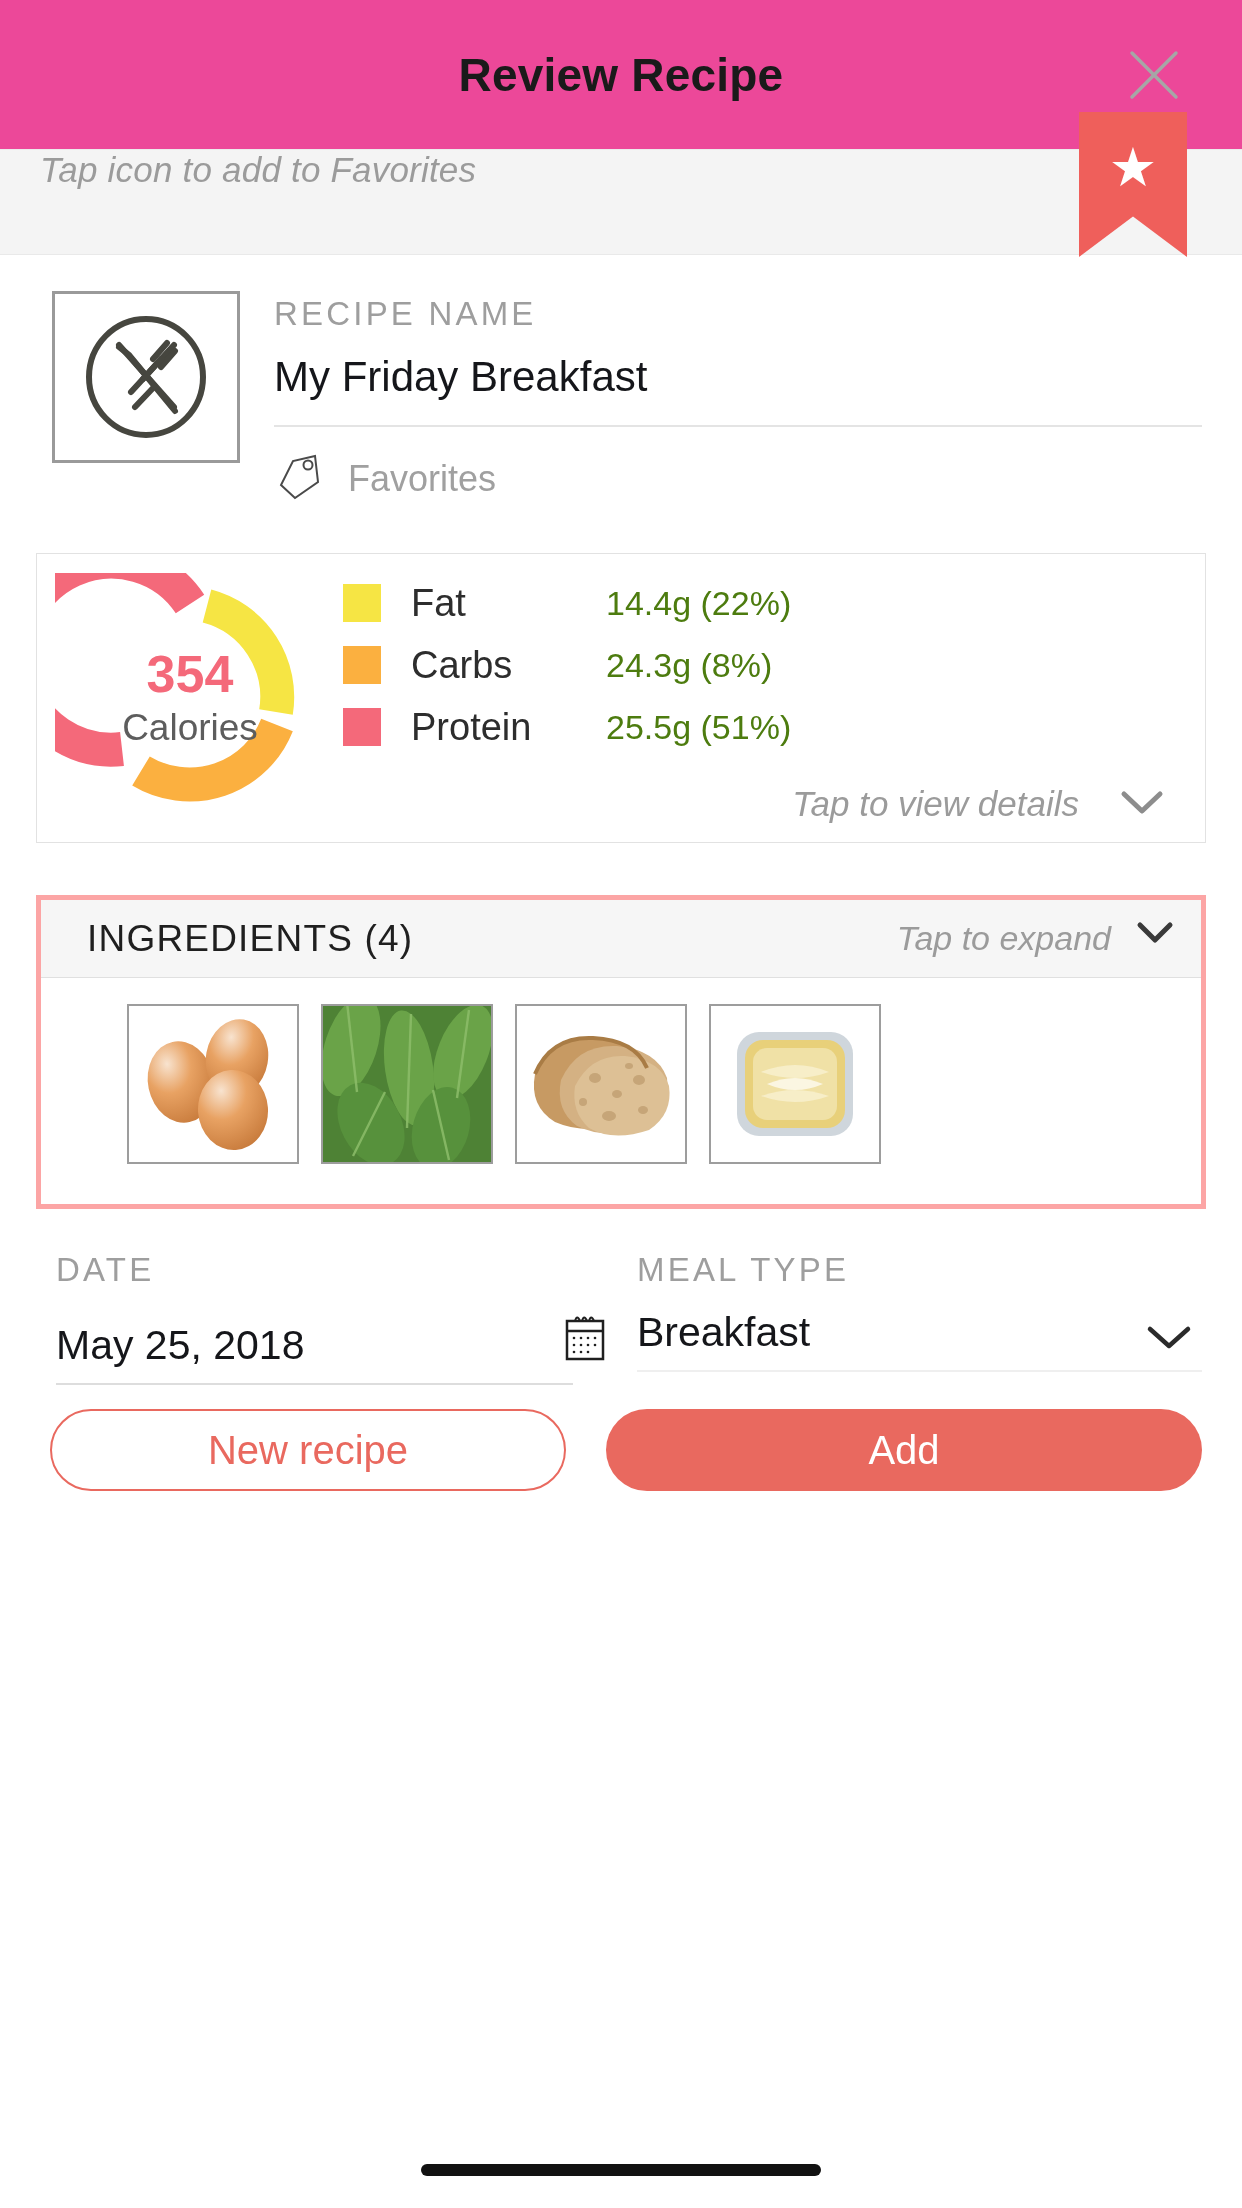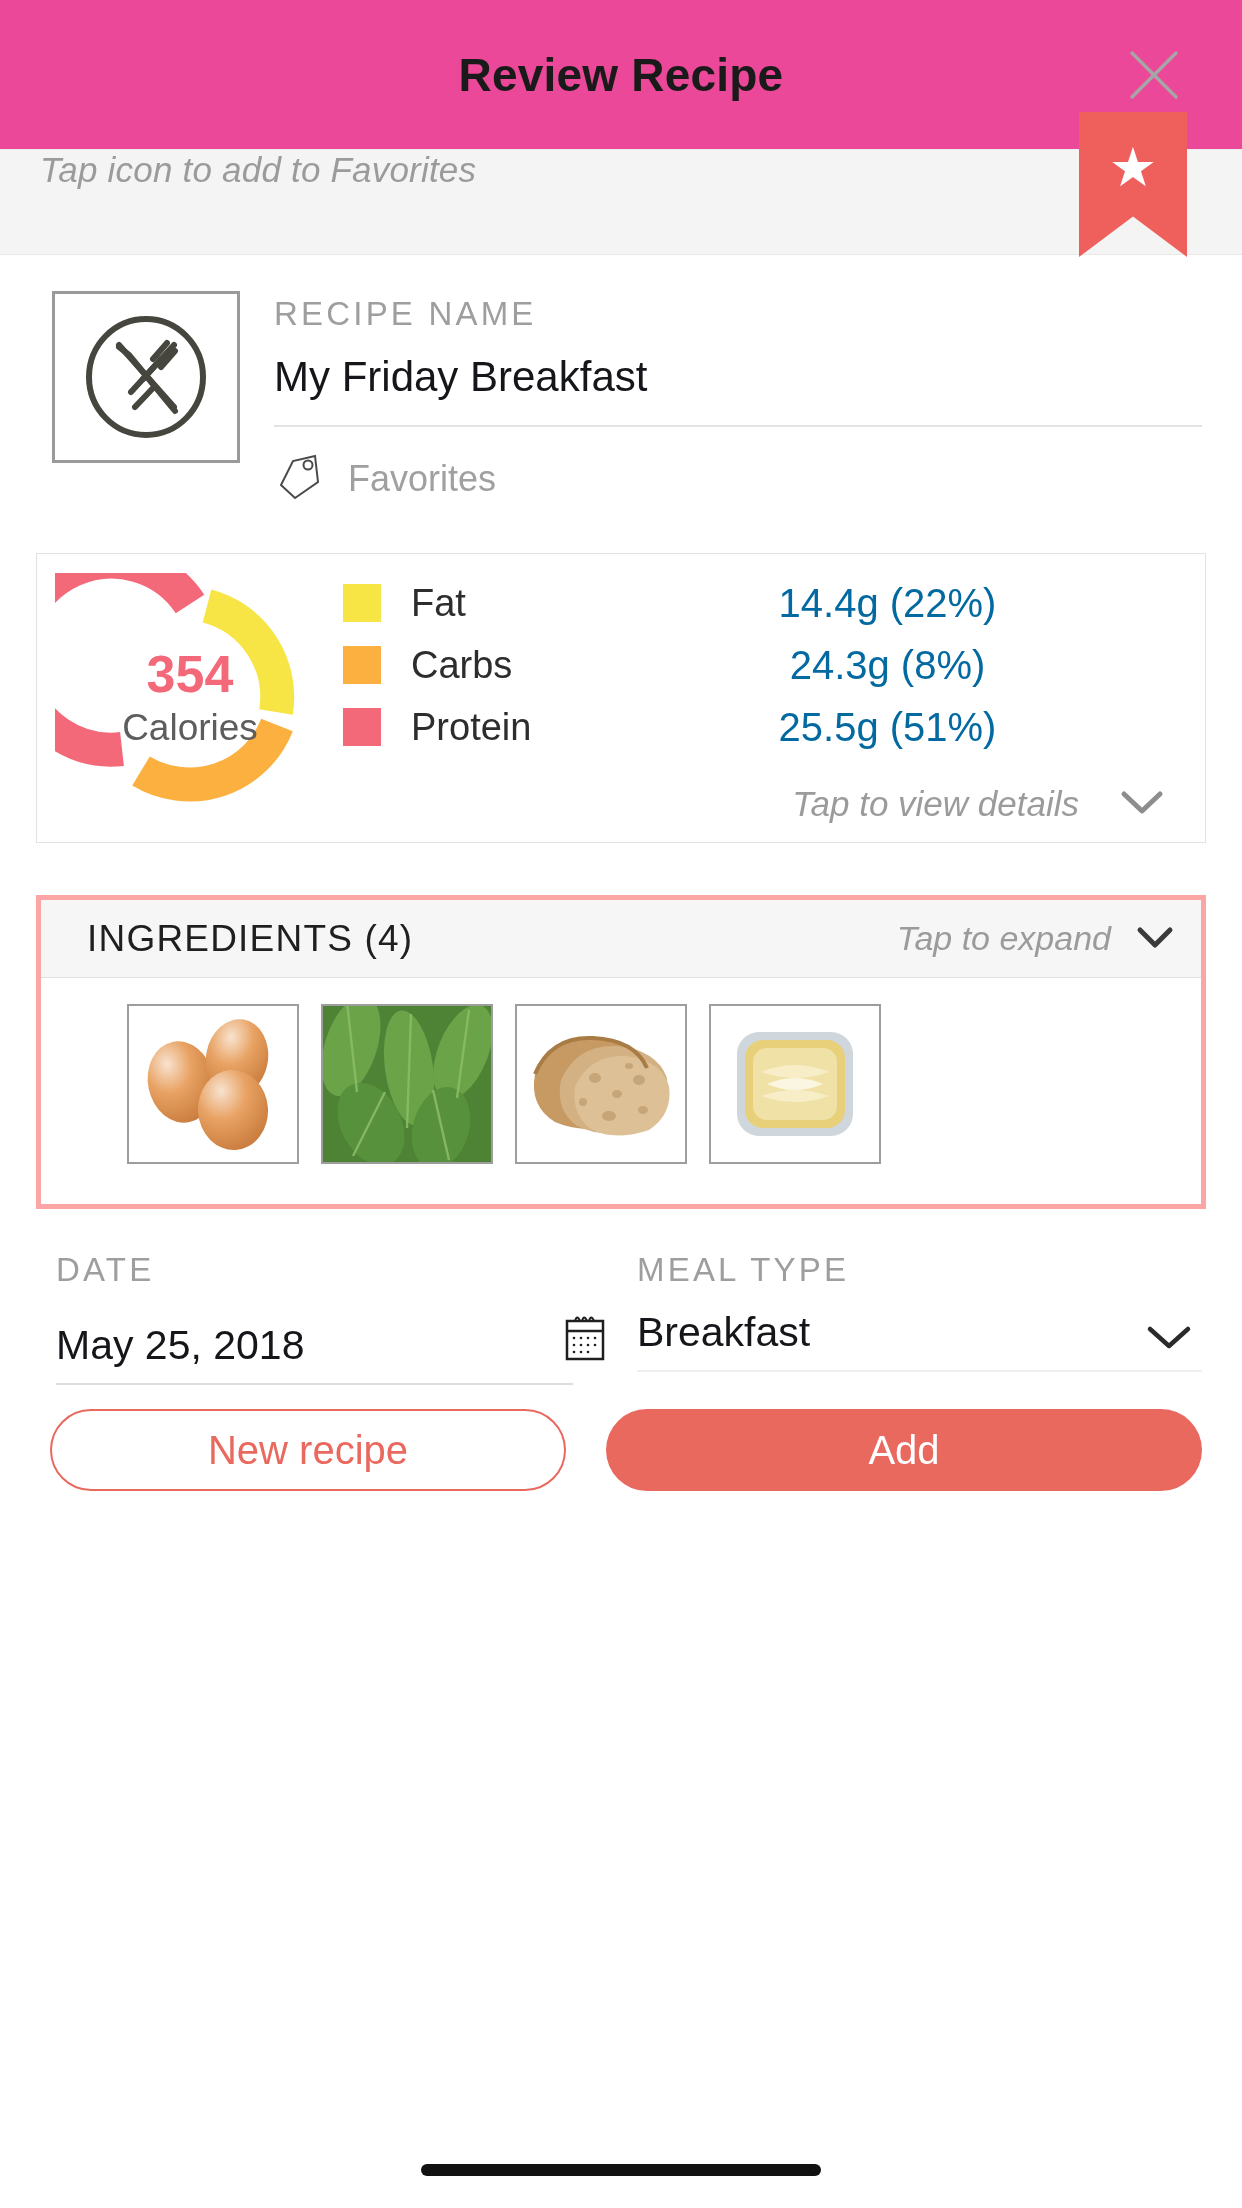--- a/index.html
+++ b/index.html
@@ -73,38 +73,38 @@
     position: absolute; left: 0; top: 0; width: 270px; height: 250px;
     display: flex; flex-direction: column; align-items: center; justify-content: center;
   }
   .cal-number { font-size: 52px; font-weight: 700; color: #f4697a; line-height: 1.05; }
   .cal-word { font-size: 37px; color: #5d5d5d; margin-top: 6px; }
 
   .legend { flex: 1; margin-left: 18px; padding-right: 18px; }
   .legend-row { display: flex; align-items: center; height: 62px; }
   .sw { width: 38px; height: 38px; flex: 0 0 auto; }
   .legend-name { font-size: 38px; color: #2d2d2d; margin-left: 30px; width: 195px; }
-  .legend-value { font-size: 40px; color: #0369a1; text-align: center; flex: 1; }
+  .legend-value { font-size: 34px; color: #4d7c0f; text-align: left; flex: 1; }
   .details-row {
     display: flex; align-items: center; justify-content: flex-end;
     margin-top: 26px; padding-right: 4px;
   }
   .details-text { font-size: 35px; font-style: italic; color: #9b9b9b; }
   .chev { margin-left: 40px; }
 
   
   .ingredients-card {
     margin: 52px 36px 0 36px; border: 5px solid #fca5a5; background: #fff;
   }
   .ing-header {
     height: 78px; background: #f6f6f6; border-bottom: 1px solid #e0e0e0;
     display: flex; align-items: center; padding: 0 26px 0 46px;
   }
   .ing-title { font-size: 37px; color: #1f1f1f; letter-spacing: 1.2px; }
-  .ing-expand { margin-left: auto; display: flex; align-items: center; }
+  .ing-expand { margin-left: auto; display: flex; }
   .ing-expand-text { font-size: 34px; font-style: italic; color: #9b9b9b; }
   .ing-expand .chev { margin-left: 24px; }
   .ing-grid {
     display: flex; flex-wrap: wrap; padding: 26px 0 40px 86px; gap: 22px;
   }
   .thumb {
     width: 172px; height: 160px; border: 2px solid #9d9d9d; background: #fff;
     overflow: hidden; position: relative;
   }
   .thumb svg { position: absolute; left: 0; top: 0; }

